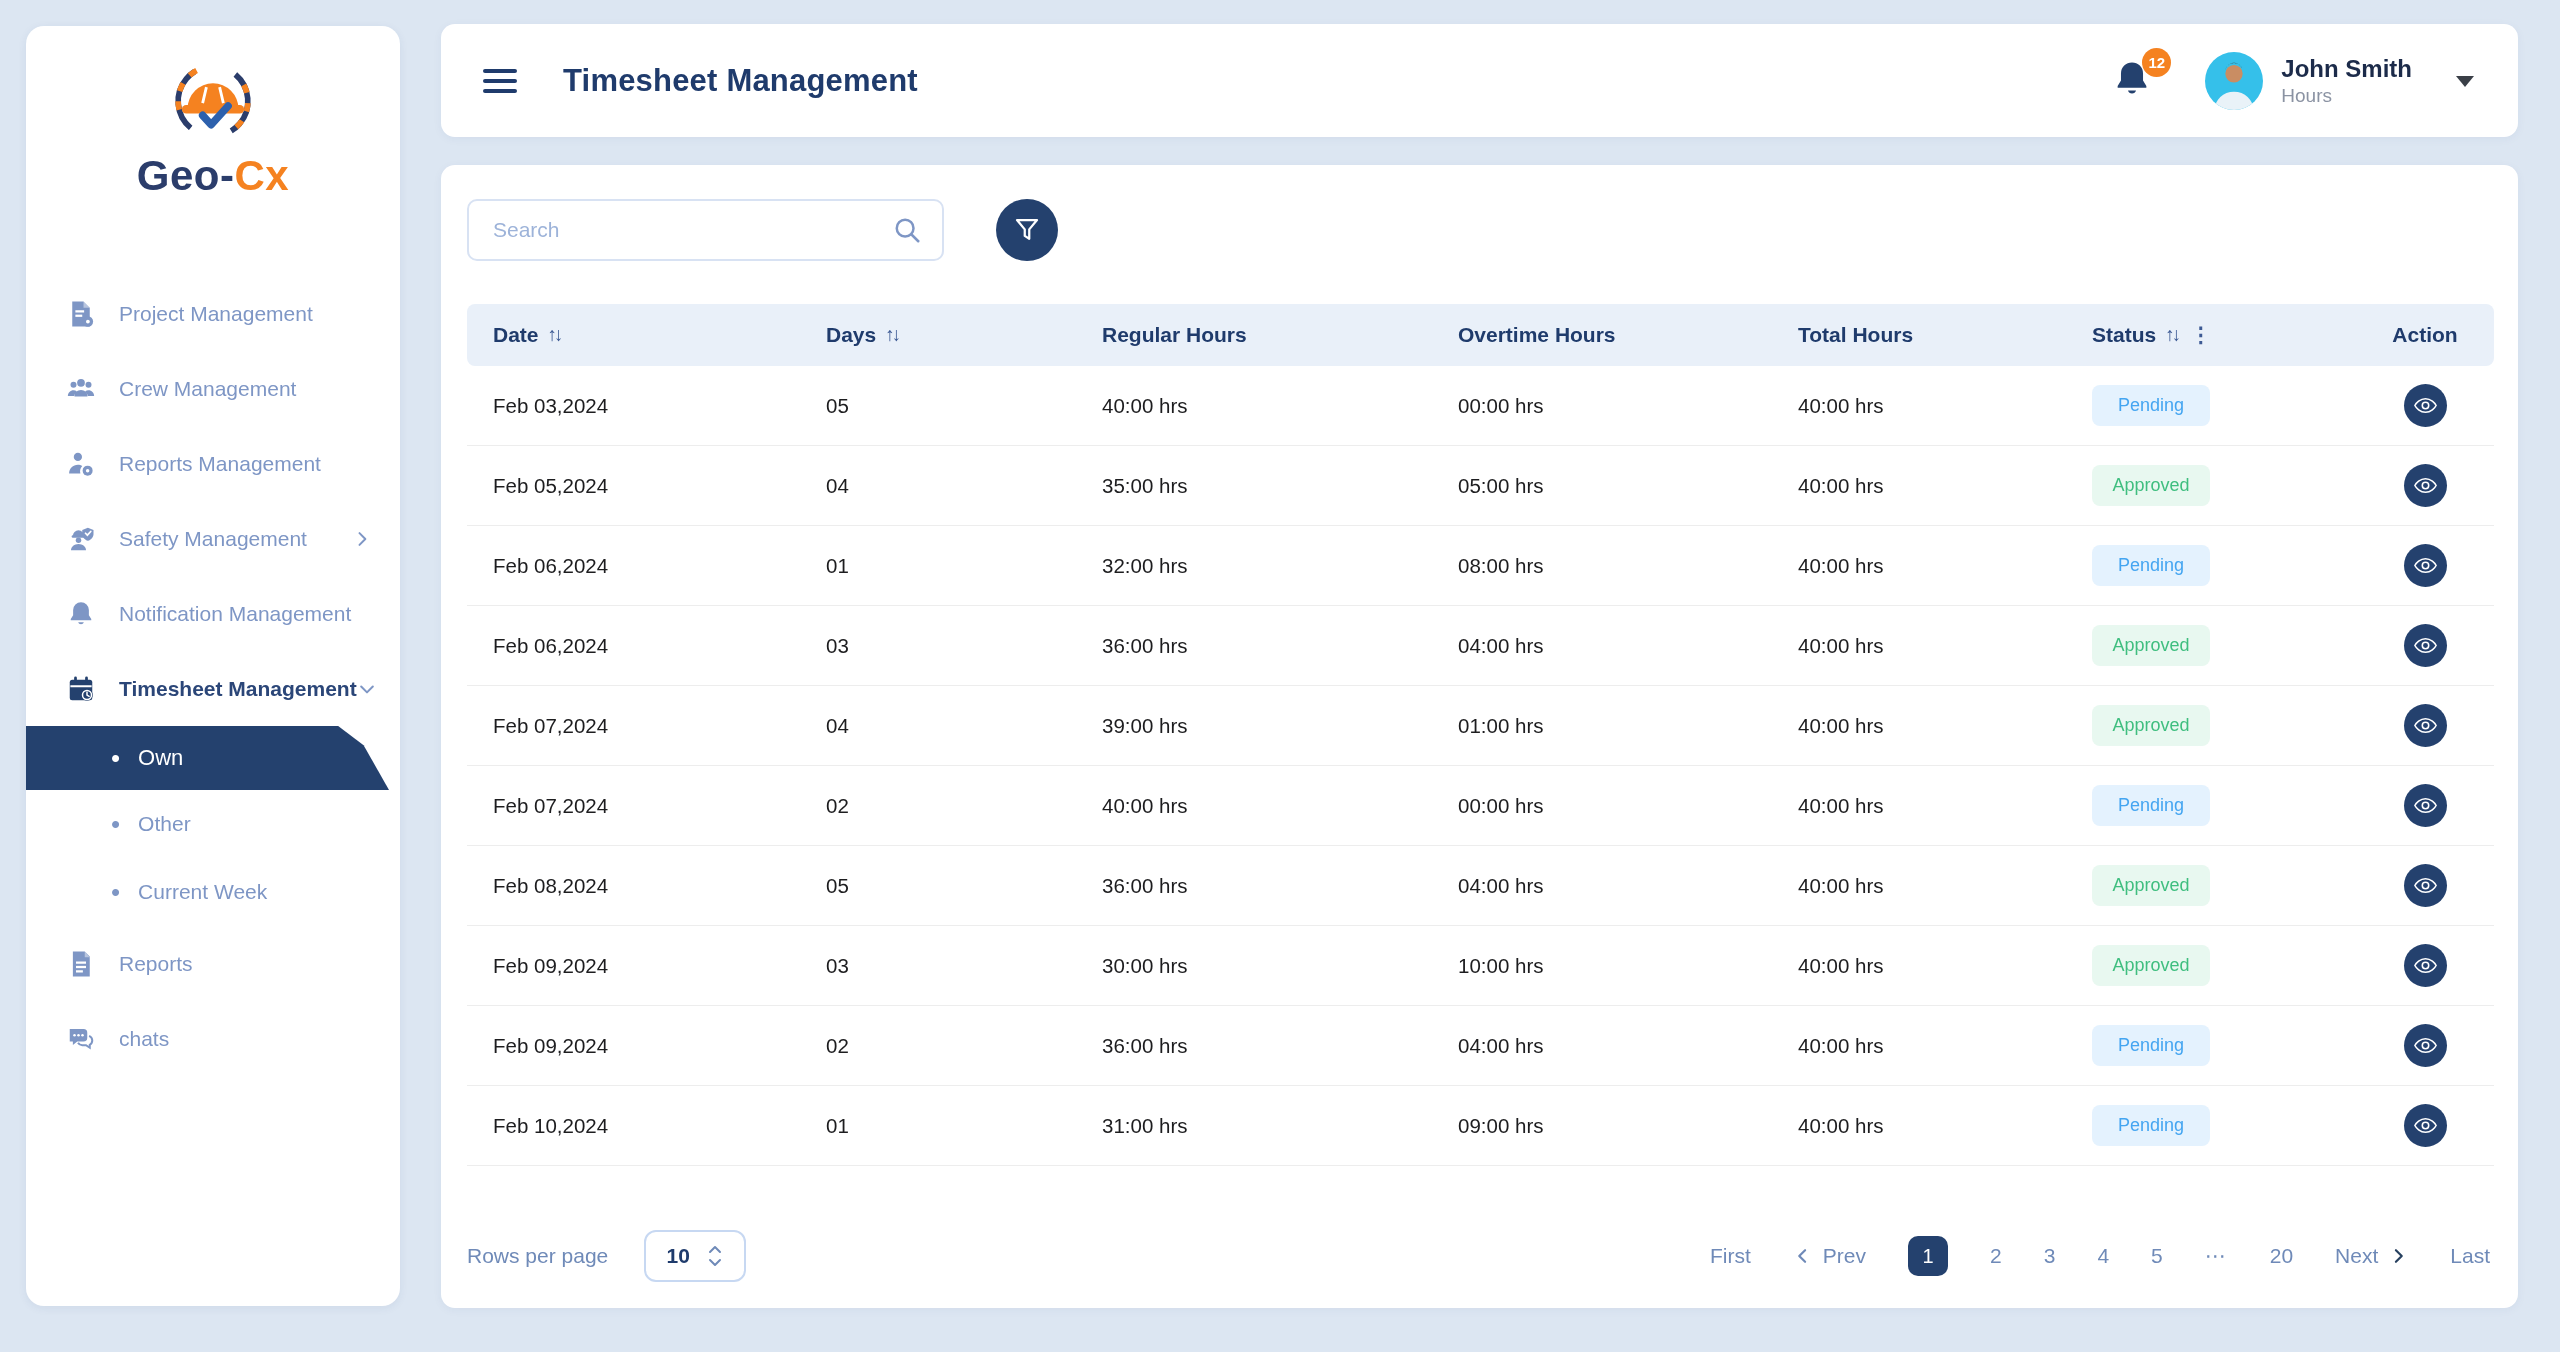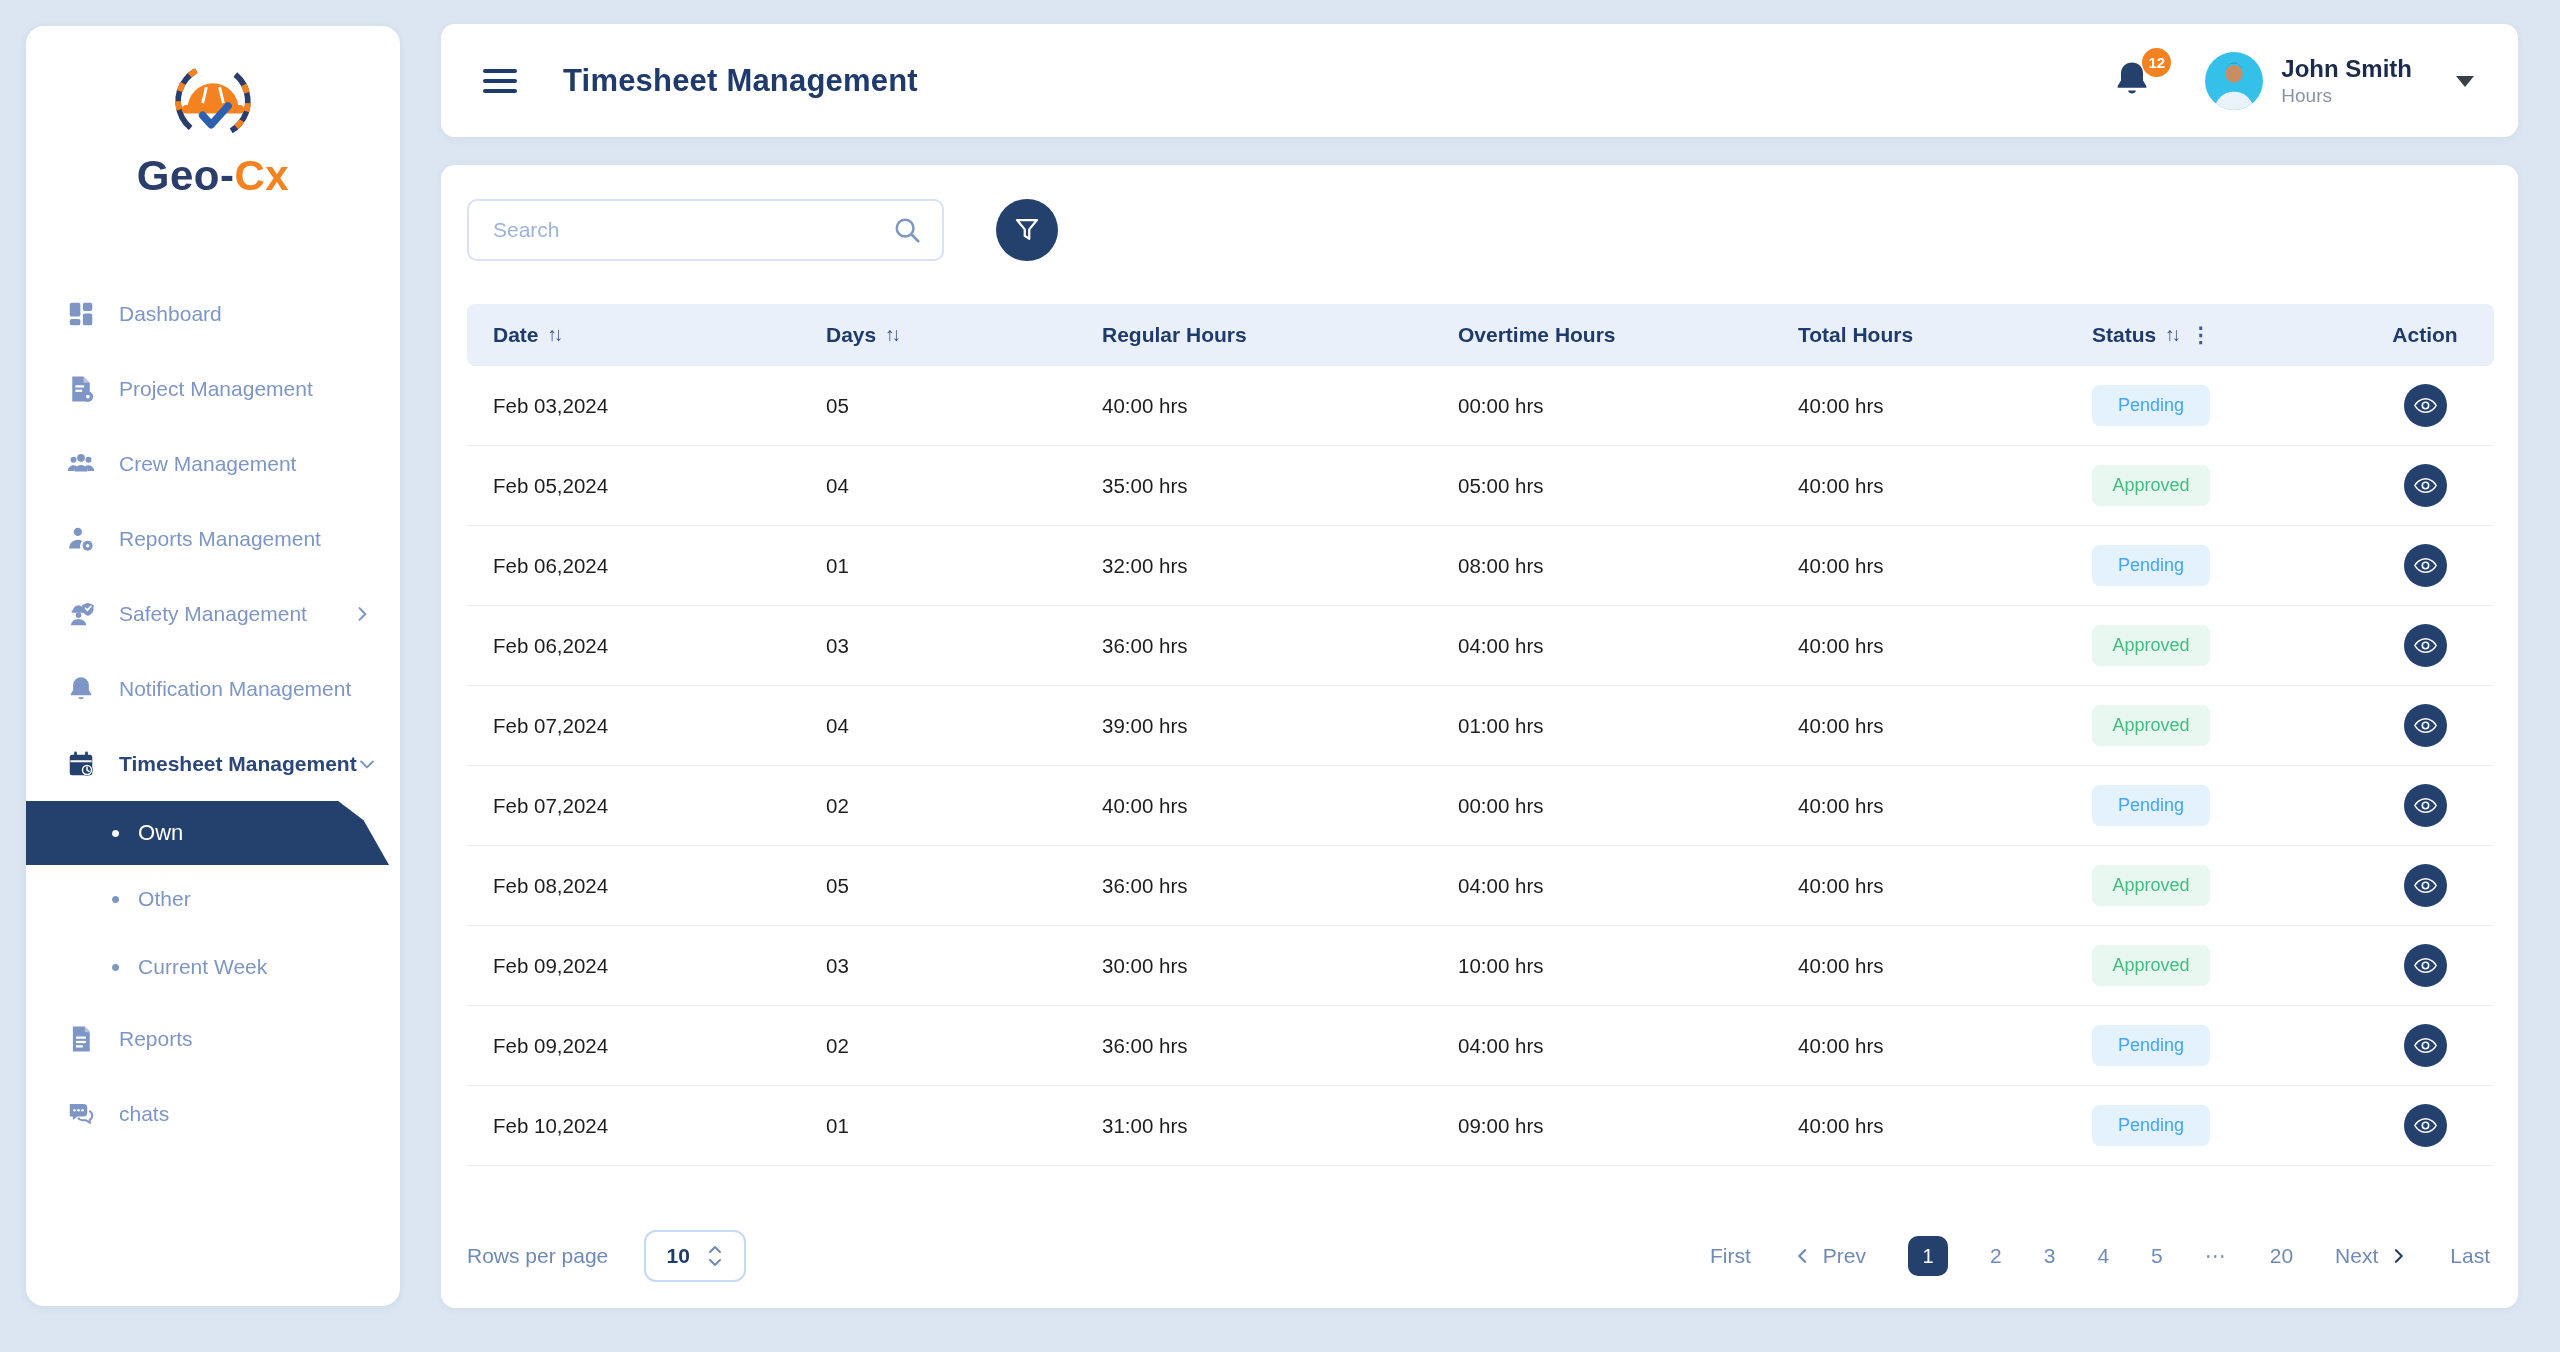--- a/index.html
+++ b/index.html
@@ -144,31 +144,20 @@
       <rect x="27" y="52" width="66" height="9" rx="4.5" fill="#f58220"></rect>
       <path d="M53 33l-4 17M67 33l4 17" stroke="#fff" stroke-width="3" fill="none"></path>
       <path d="M49 63l9 10 18-20" stroke="#2d61ad" stroke-width="8" fill="none" stroke-linecap="round" stroke-linejoin="round"></path>
     </svg>
     <div class="logo-text">
       <span class="navy">Geo-</span><span class="orange">Cx</span>
     </div>
   </div>
 
   <nav class="nav">
-    <div class="nav-item">
-      <span class="ic">
-        <svg viewBox="0 0 24 24" fill="currentColor">
-            <rect x="3" y="3" width="8.5" height="11" rx="1.5"></rect>
-            <rect x="13.5" y="3" width="7.5" height="6.5" rx="1.5"></rect>
-            <rect x="13.5" y="11.5" width="7.5" height="9.5" rx="1.5"></rect>
-            <rect x="3" y="16" width="8.5" height="5" rx="1.5"></rect>
-          </svg>
-      </span>
-      <span>Dashboard</span>
-    </div>
     <div class="nav-item">
       <span class="ic">
         <svg viewBox="0 0 24 24" fill="currentColor">
             <path d="M5 2h9l5 5v15H5z"></path>
             <path d="M14 2v5h5" fill="#fff" opacity=".45"></path>
             <rect x="7.5" y="9" width="7" height="1.8" fill="#fff"></rect>
             <rect x="7.5" y="12.5" width="5.5" height="1.8" fill="#fff"></rect>
             <circle cx="17.5" cy="18" r="4.2"></circle>
             <circle cx="17.5" cy="18" r="1.5" fill="#fff"></circle>
           </svg>

